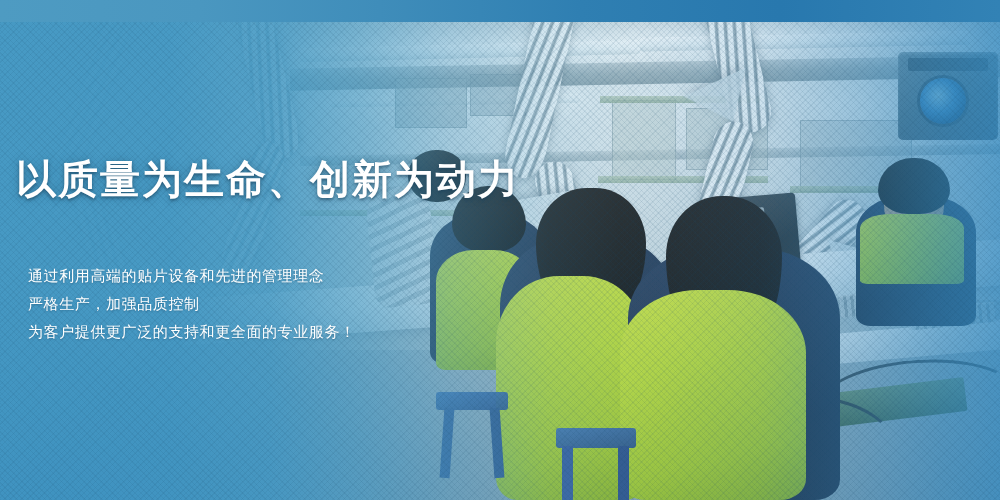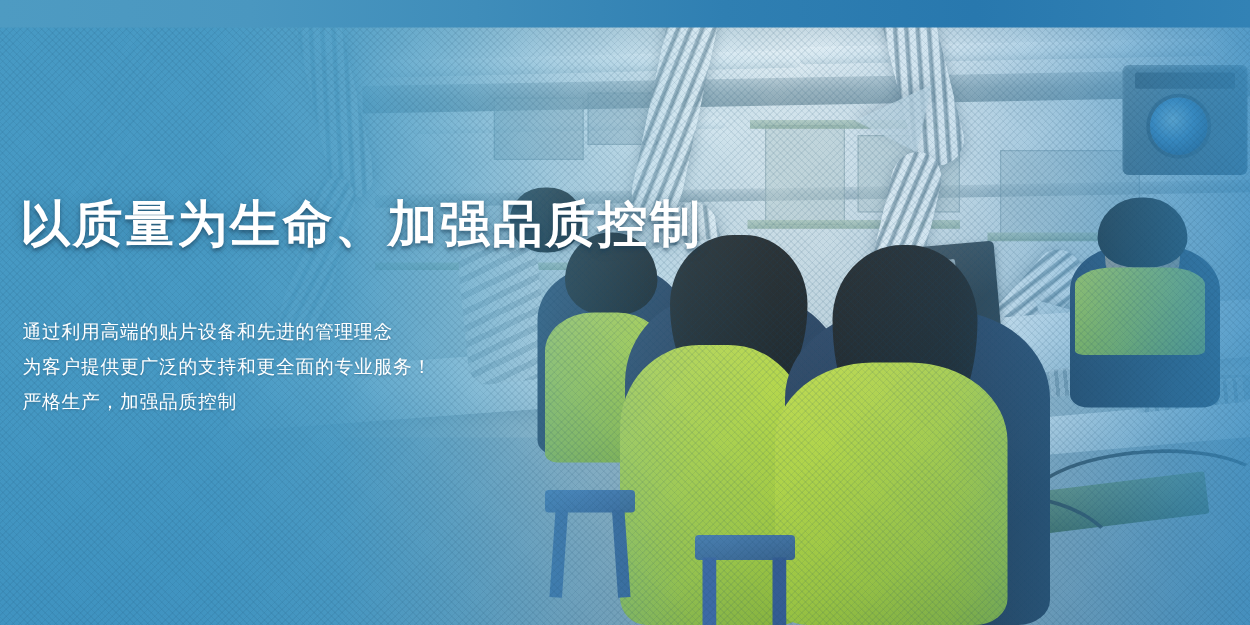--- a/index.html
+++ b/index.html
@@ -385,21 +385,21 @@
     font-weight: 700;
     letter-spacing: 1.15px;
     color: #e2ea6a;
     white-space: nowrap;
     text-shadow: 0 1px 2px rgba(30,70,95,0.45);
   }
   .body-lines {
     position: absolute;
     top: 252px;
     left: 2px;
-    margin: 0;
+    margin: 10px;
     padding: 0;
     list-style: none;
   }
   .body-lines li {
     font-size: 15px;
     line-height: 28px;
     color: #ffffff;
     letter-spacing: 0.6px;
     white-space: nowrap;
     text-shadow: 0 1px 2px rgba(28,68,94,0.4);
@@ -502,23 +502,23 @@
     <div class="st2-leg2"></div>
   </div>
 
   <div class="overlay-left"></div>
   <div class="overlay-right"></div>
   <div class="overlay-bottom"></div>
   <div class="texture"></div>
   <div class="top-band"></div>
 
   <div class="content">
-    <h1 class="headline">以质量为生命、加强品质控制</h1>
+    <h1 class="headline">以质量为生命、创新为动力</h1>
 
 
     <ul class="body-lines">
       <li>通过利用高端的贴片设备和先进的管理理念</li>
+      <li>严格生产，加强品质控制</li>
       <li>为客户提供更广泛的支持和更全面的专业服务！</li>
-      <li>严格生产，加强品质控制</li>
     </ul>
   </div>
 
 </div>
 
 </body></html>

